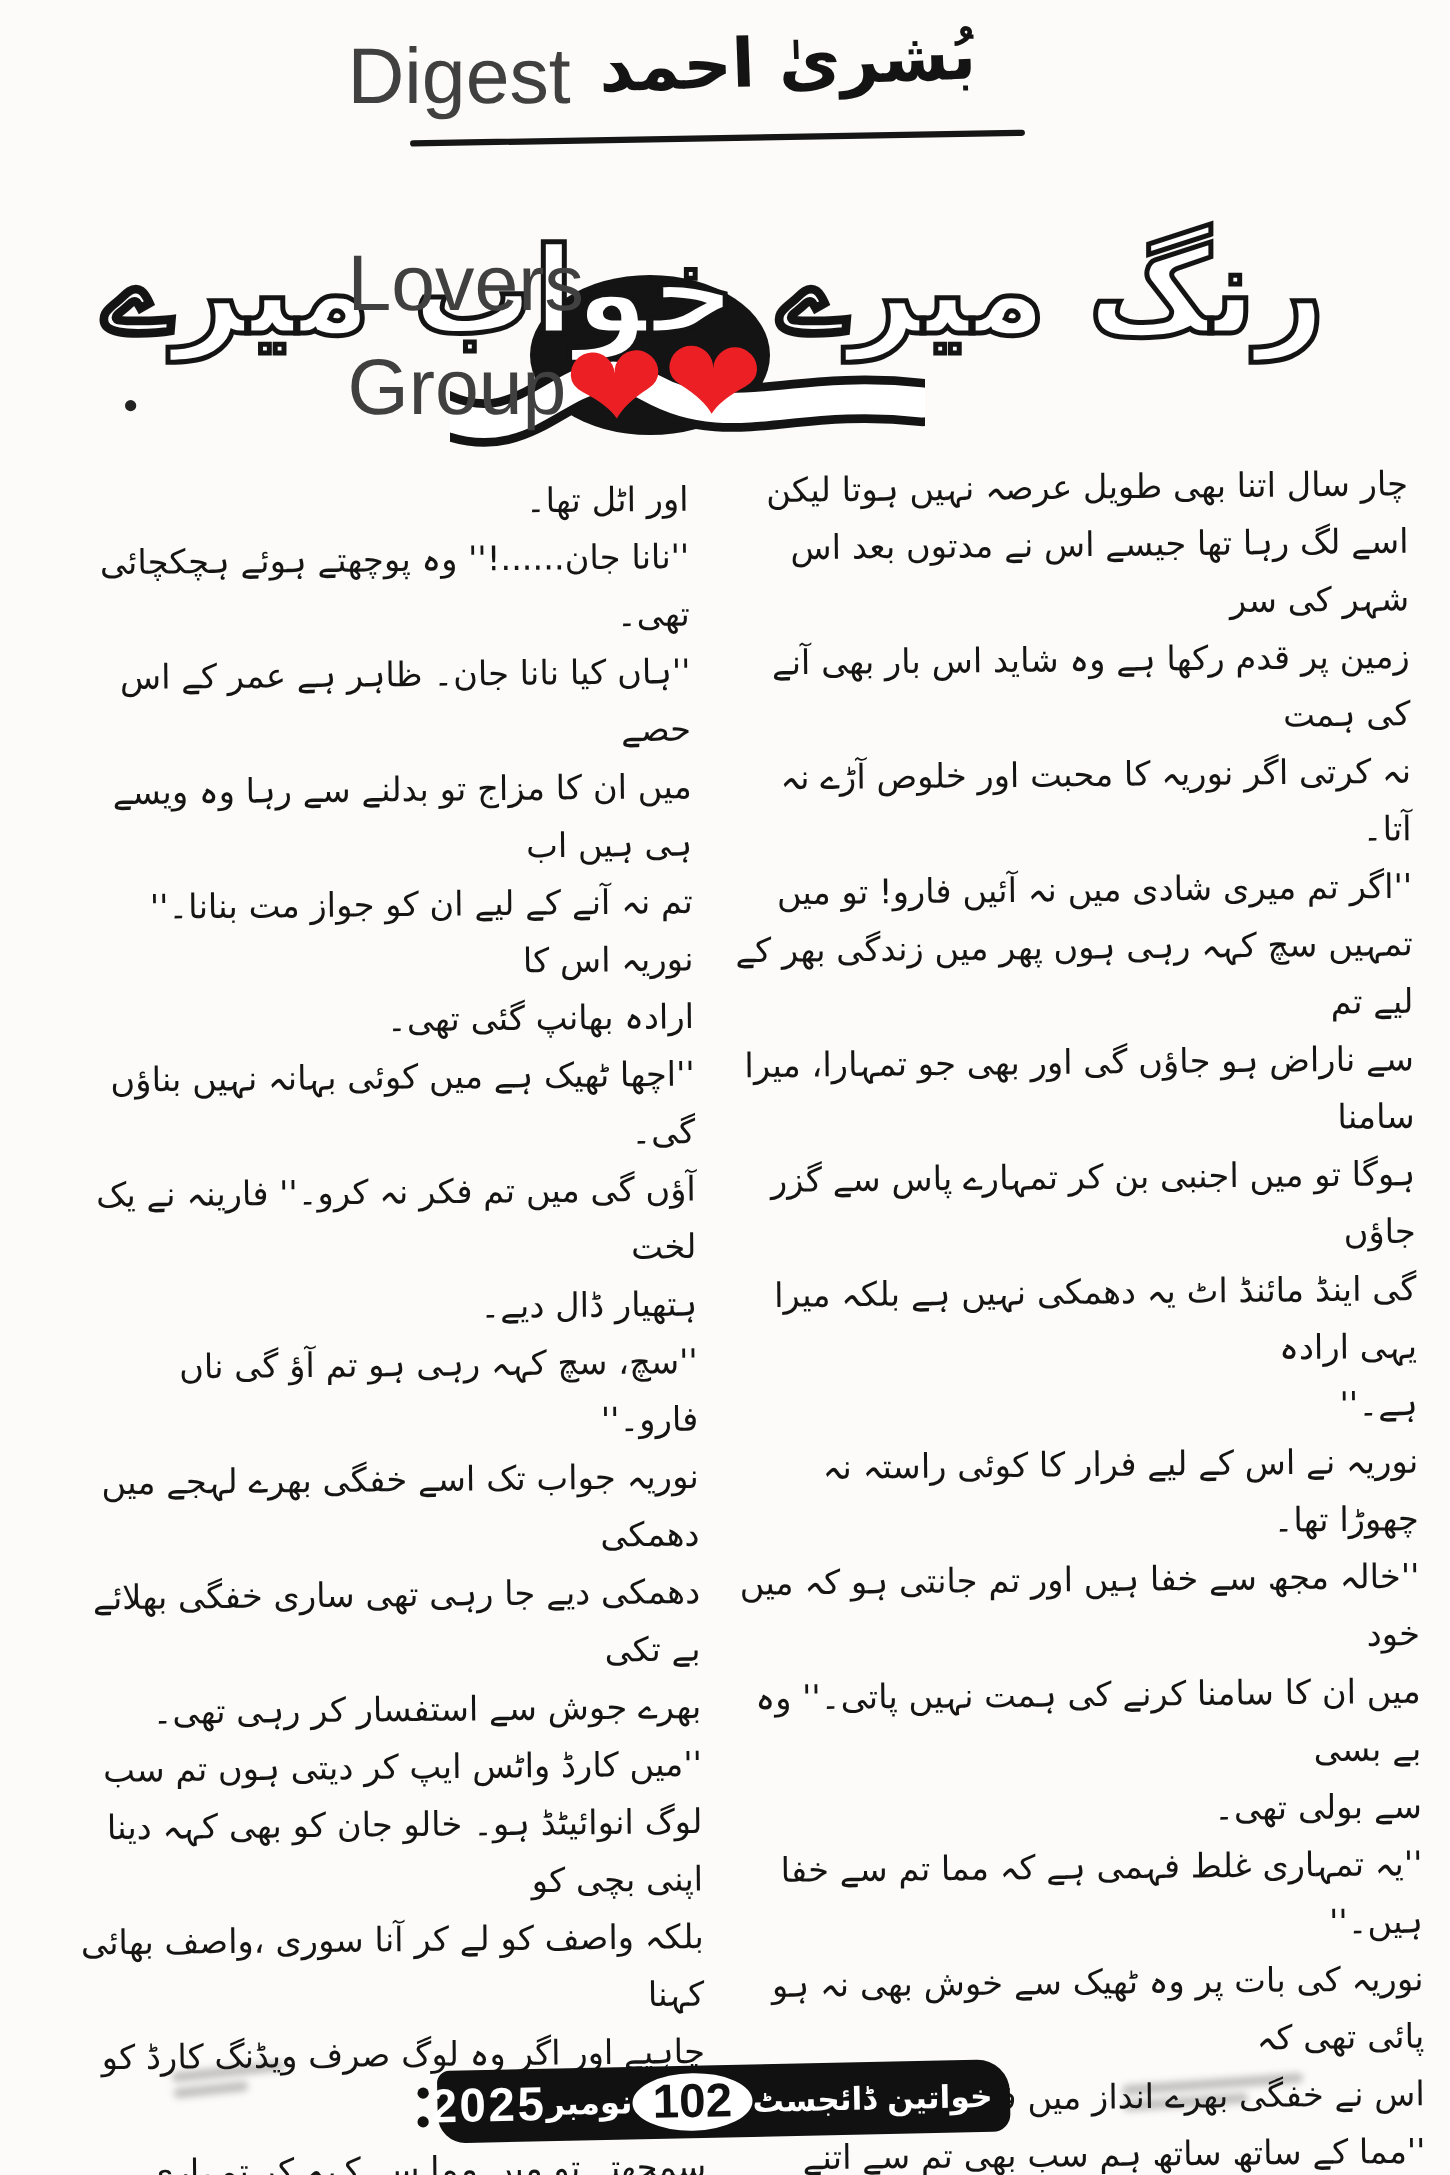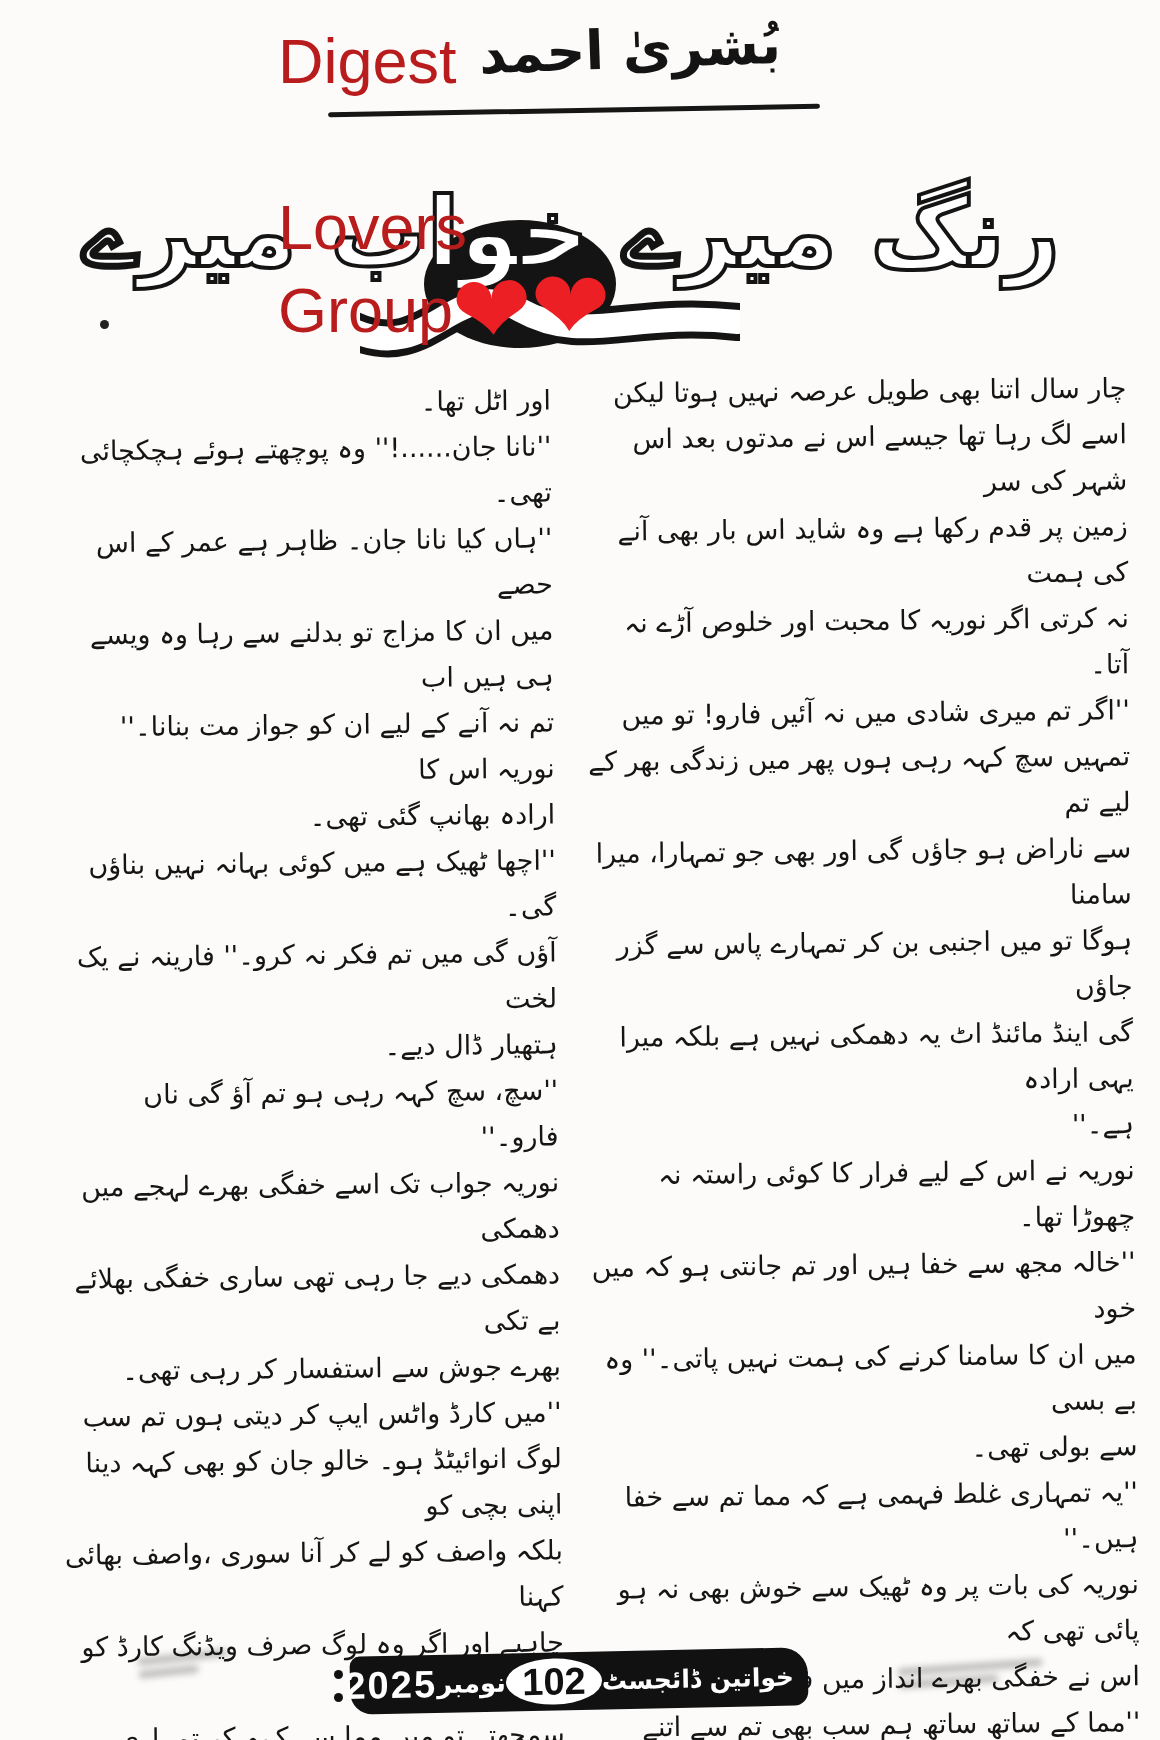--- a/index.html
+++ b/index.html
@@ -12,21 +12,21 @@
     color:#141414;
   }
   
   .speck{position:absolute;background:#222;border-radius:50%;}
   .smudge{position:absolute;filter:blur(3px);opacity:.45;}
   .smudge-bar{height:8px;background:#777;border-radius:4px;margin:5px 0;}
   
   .wm-line{
     position:absolute;left:278px;
     font-family:"Liberation Sans",sans-serif;
-    font-size:63px;line-height:63px;color:#b91c1c;
+    font-size:63px;line-height:63px;color:#404040;
     z-index:30;white-space:nowrap;
   }
   .wm-heart{
     position:absolute;z-index:31;color:#ec2024;
     font-size:96px;line-height:96px;
     font-family:"DejaVu Sans",sans-serif;
   }
   
   .author{
     position:absolute;top:18px;left:430px;width:400px;

